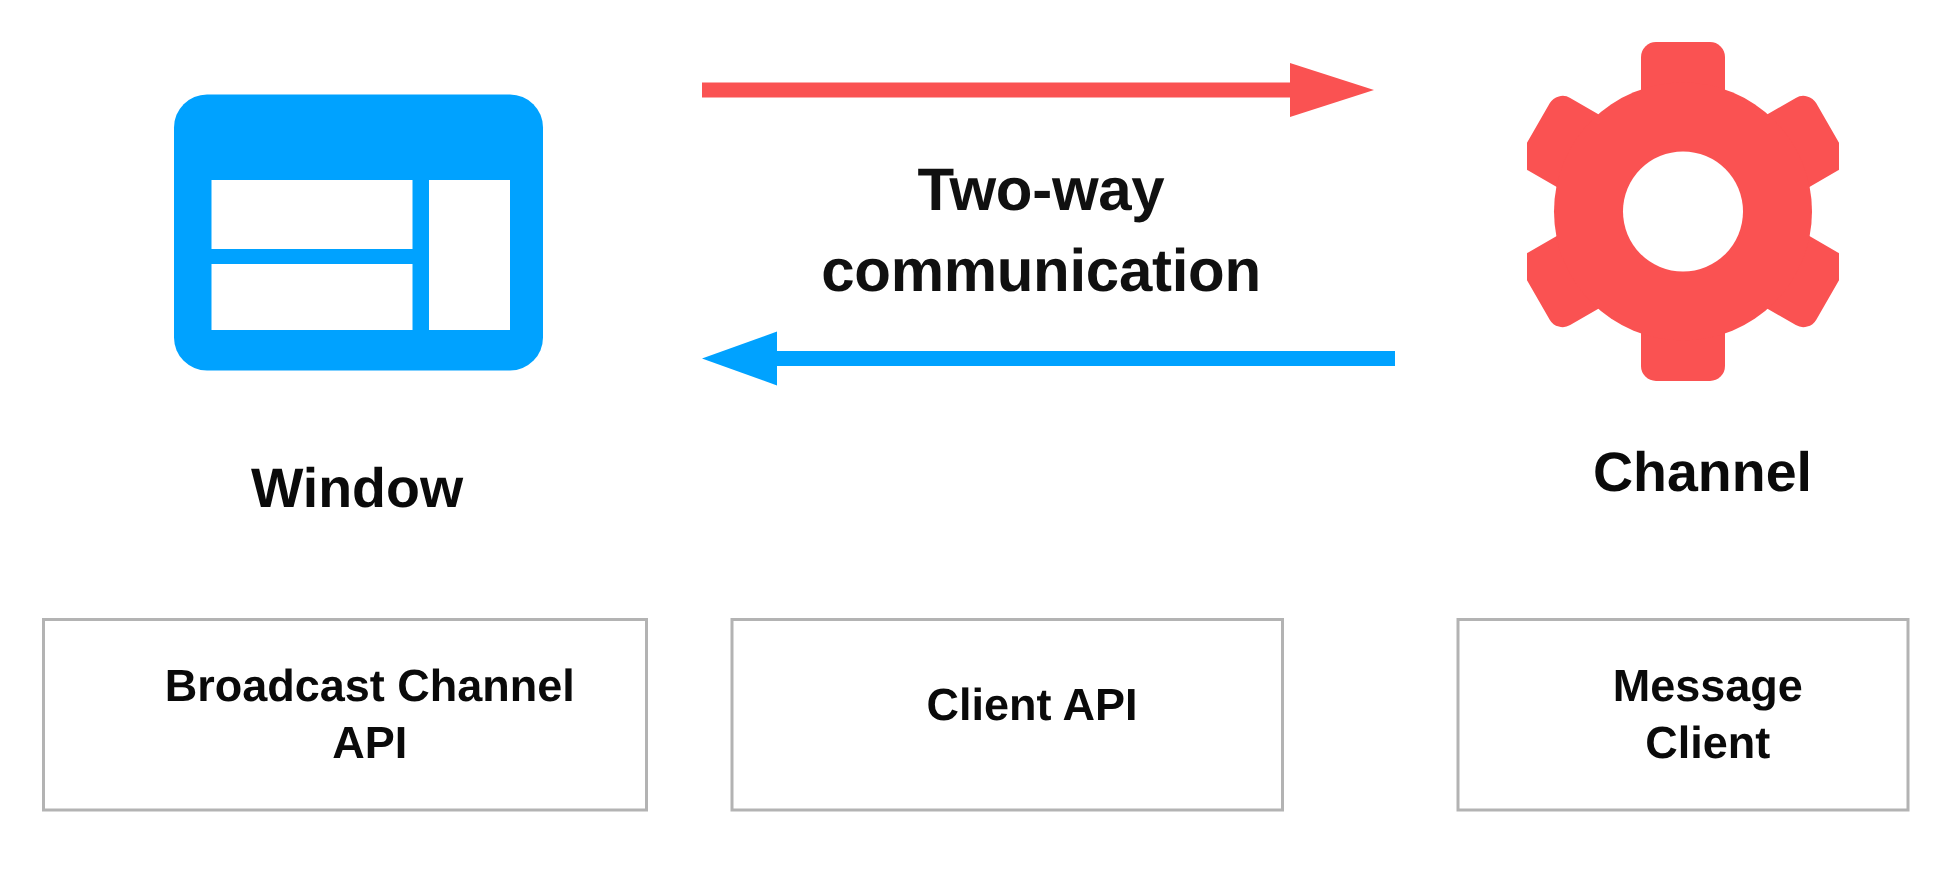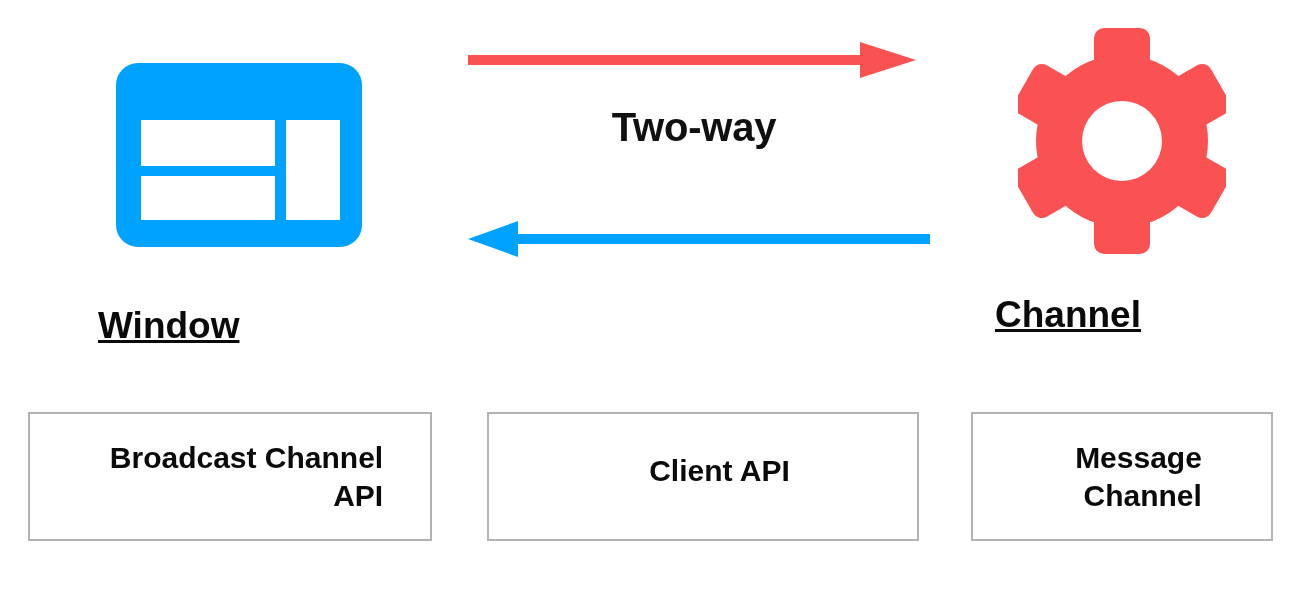--- a/index.html
+++ b/index.html
@@ -94,23 +94,22 @@
     color: #101010;
     letter-spacing: -0.2px;
   }
 
   
   .node-label {
     position: absolute;
     font-size: 37px;
     font-weight: bold;
     color: #0a0a0a;
-    text-align: left;
+    text-align: center;
     letter-spacing: 0px;
-    text-decoration: underline;
   }
   .label-window {
     left: 98px;
     top: 305px;
     width: 280px;
   }
   .label-worker {
     left: 995px;
     top: 294px;
     width: 280px;
@@ -125,28 +124,28 @@
     background: #ffffff;
     box-sizing: border-box;
     display: flex;
     align-items: center;
     justify-content: center;
   }
   .api-box .api-label {
     font-size: 30px;
     font-weight: bold;
     color: #0a0a0a;
-    text-align: right;
+    text-align: center;
     line-height: 1.25;
     white-space: pre-line;
     padding: 0 8px;
     margin-left: 33px;
   }
   .api-box-0 { left: 28px;  width: 404px; }
-  .api-box-1 { left: 487px; width: 432px; }
+  .api-box-1 { left: 487px; width: 369px; }
   .api-box-2 { left: 971px; width: 302px; }
   .api-box-1 .api-label { transform: translateY(-6px); }
 </style>
 </head>
 <body>
 
 <div id="canvas">
 
   <div class="window-icon">
     <div class="window-pane top-left"></div>
@@ -158,20 +157,21 @@
 
   <svg class="arrow-svg arrow-red" viewBox="0 0 468 50">
     <g fill="#FA5252">
       <rect x="8" y="19" width="410" height="10"></rect>
       <polygon points="400,6 456,24 400,42"></polygon>
     </g>
   </svg>
 
   <div class="center-caption">
     <div>Two-way</div>
+    <div>communication</div>
   </div>
 
   <svg class="arrow-svg arrow-blue" viewBox="0 0 478 50">
     <g fill="#00A2FF">
       <rect x="46" y="20" width="424" height="10"></rect>
       <polygon points="58,7 58,43 8,25"></polygon>
     </g>
   </svg>
 
   <div class="gear-icon">
@@ -201,16 +201,16 @@
     <span class="api-label">Broadcast Channel
 API</span>
   </div>
 
   <div class="api-box api-box-1">
     <span class="api-label">Client API</span>
   </div>
 
   <div class="api-box api-box-2">
     <span class="api-label">Message
-Channel</span>
+Client</span>
   </div>
 
 </div>
 
 </body></html>

